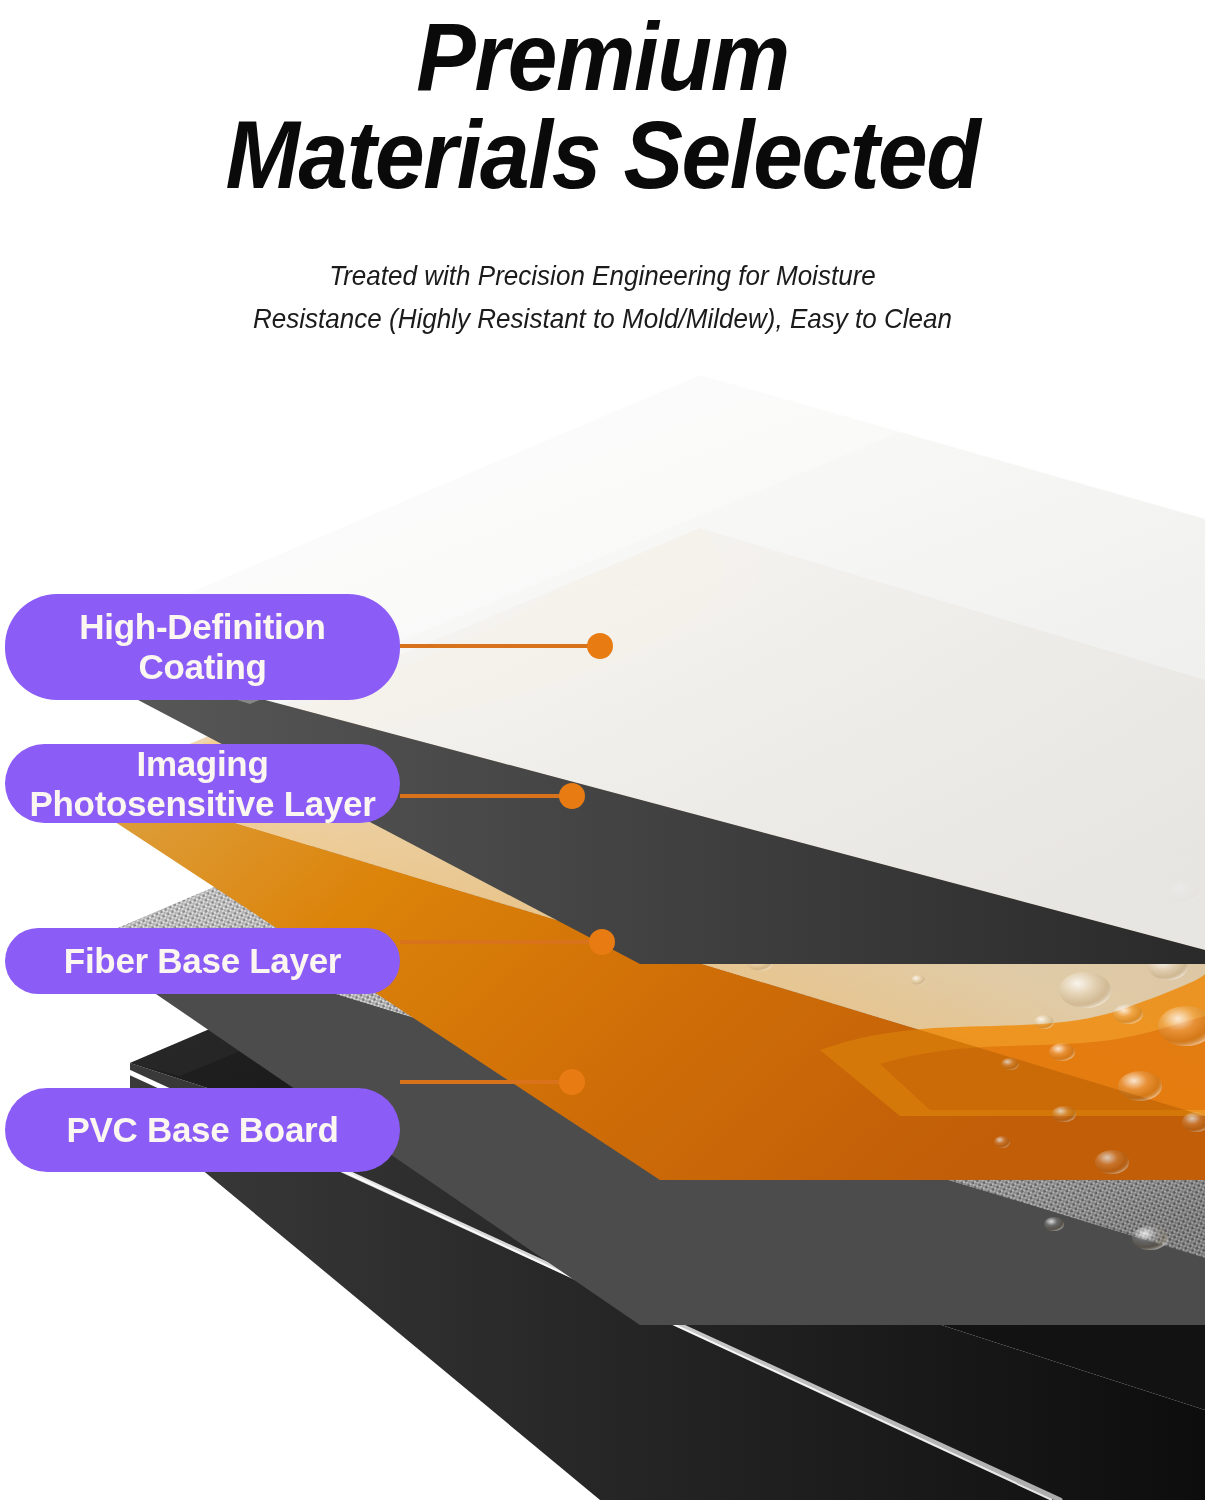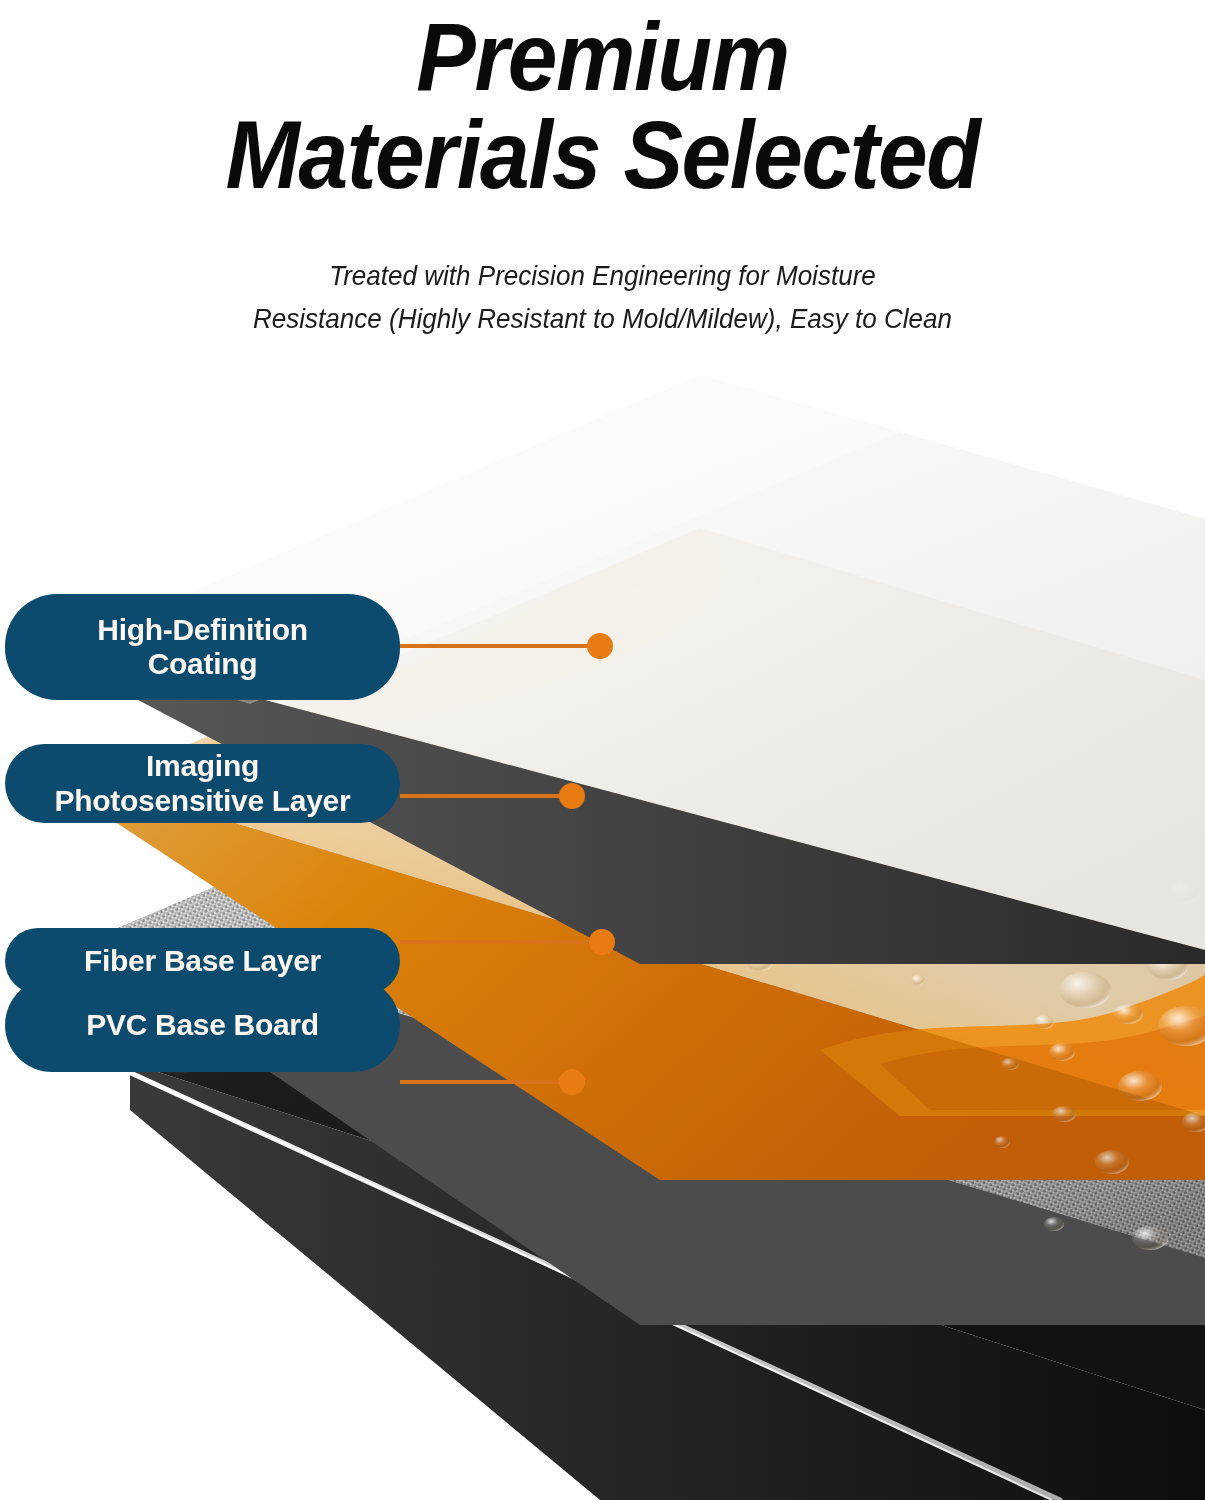--- a/index.html
+++ b/index.html
@@ -68,39 +68,39 @@
     height: 1150px;
   }
   #stage svg { display: block; }
 
   
   .callout {
     position: absolute;
     left: 5px;
     width: 395px;
     border-radius: 52px;
-    background: #0c4a6e;
+    background: #8b5cf6;
     color: #FBF6EF;
     display: flex;
     align-items: center;
     justify-content: center;
     text-align: center;
     font-family: "Liberation Sans", sans-serif;
     font-weight: 700;
-    font-size: 30px;
+    font-size: 35px;
     line-height: 1.14;
     letter-spacing: -0.3px;
     box-sizing: border-box;
     padding: 6px 14px;
     white-space: pre-line;
   }
   #callout-0 { top: 594px; height: 106px; }
   #callout-1 { top: 744px; height: 79px; }
   #callout-2 { top: 928px; height: 66px;  }
-  #callout-3 { top: 978px; height: 94px; }
+  #callout-3 { top: 1088px; height: 84px; }
 </style>
 </head>
 <body>
 
 <div id="header">
   <div id="title">Premium
 Materials Selected</div>
   <div id="subtitle">Treated with Precision Engineering for Moisture
 Resistance (Highly Resistant to Mold/Mildew), Easy to Clean</div>
 </div>

